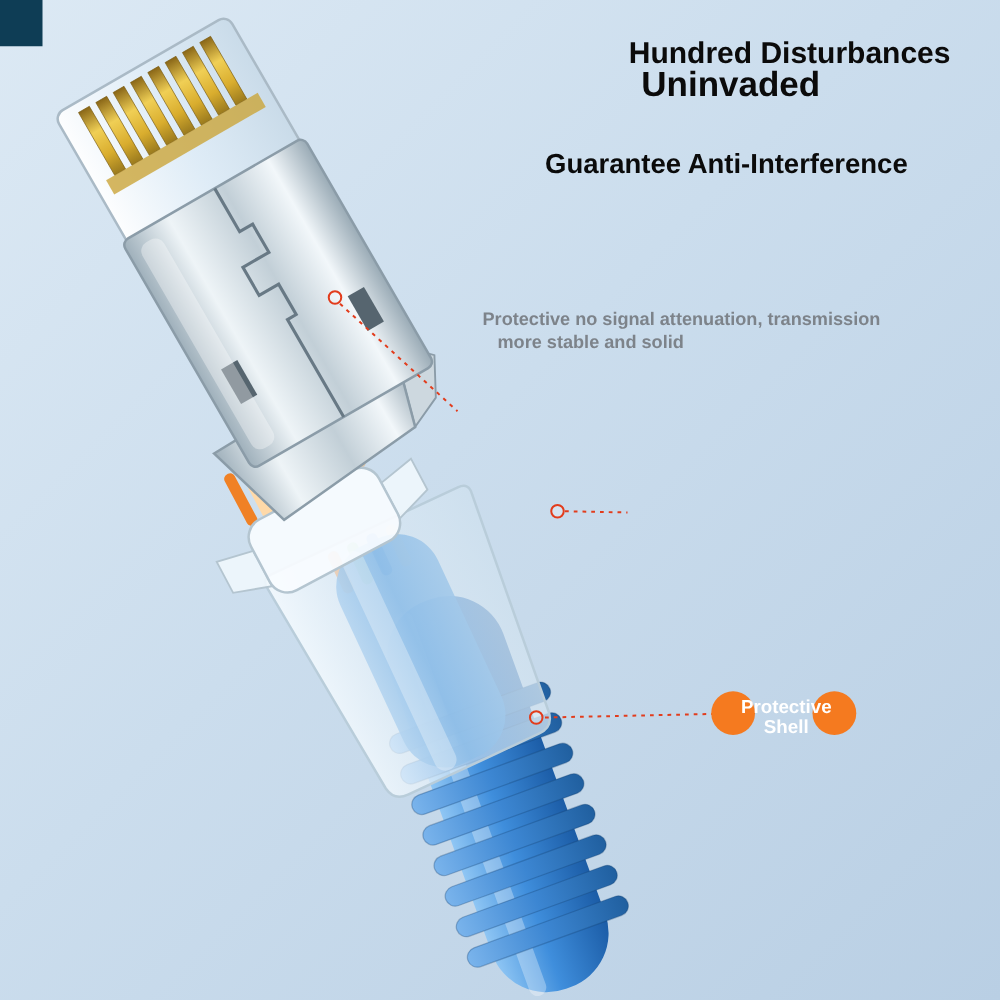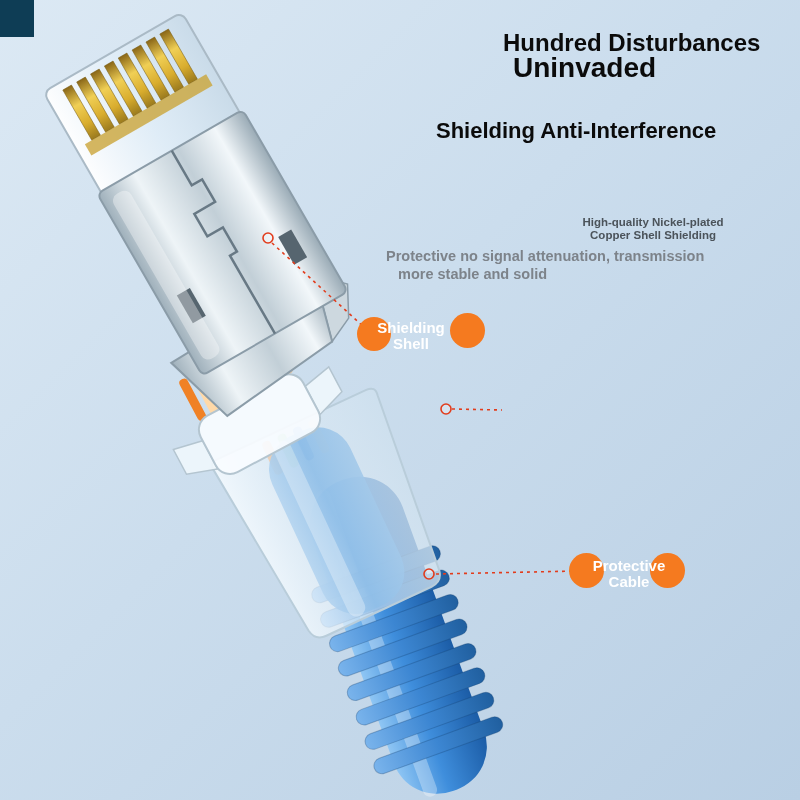--- a/index.html
+++ b/index.html
@@ -153,44 +153,32 @@
     <path class="leader" d="M436,574 L578,571"></path>
   </svg>
 
   <div class="corner-square"></div>
 
   <div class="headline">
     <div class="headline-1">Hundred Disturbances</div>
     <div class="headline-2">Uninvaded</div>
   </div>
 
-  <div class="subheadline">Shielding Anti-Interference</div>
+  <div class="subheadline">Guarantee Anti-Interference</div>
 
-  <div class="feature-note">
-    <div>High-quality Nickel-plated</div>
-    <div>Copper Shell Shielding</div>
-  </div>
 
   <div class="description">
     <div class="desc-1">Protective no signal attenuation, transmission</div>
     <div class="desc-2">more stable and solid</div>
   </div>
 
-  <div class="callout co-shell">
-    <span class="dot d-left"></span>
-    <span class="dot d-right"></span>
-    <span class="co-text">
-      <span>Shielding</span><br>
-      <span>Shell</span>
-    </span>
-  </div>
 
 
   <div class="callout co-cover">
     <span class="dot d-left"></span>
     <span class="dot d-right"></span>
     <span class="co-text">
       <span>Protective</span><br>
-      <span>Cable</span>
+      <span>Shell</span>
     </span>
   </div>
 
 </div>
 
 </body></html>

